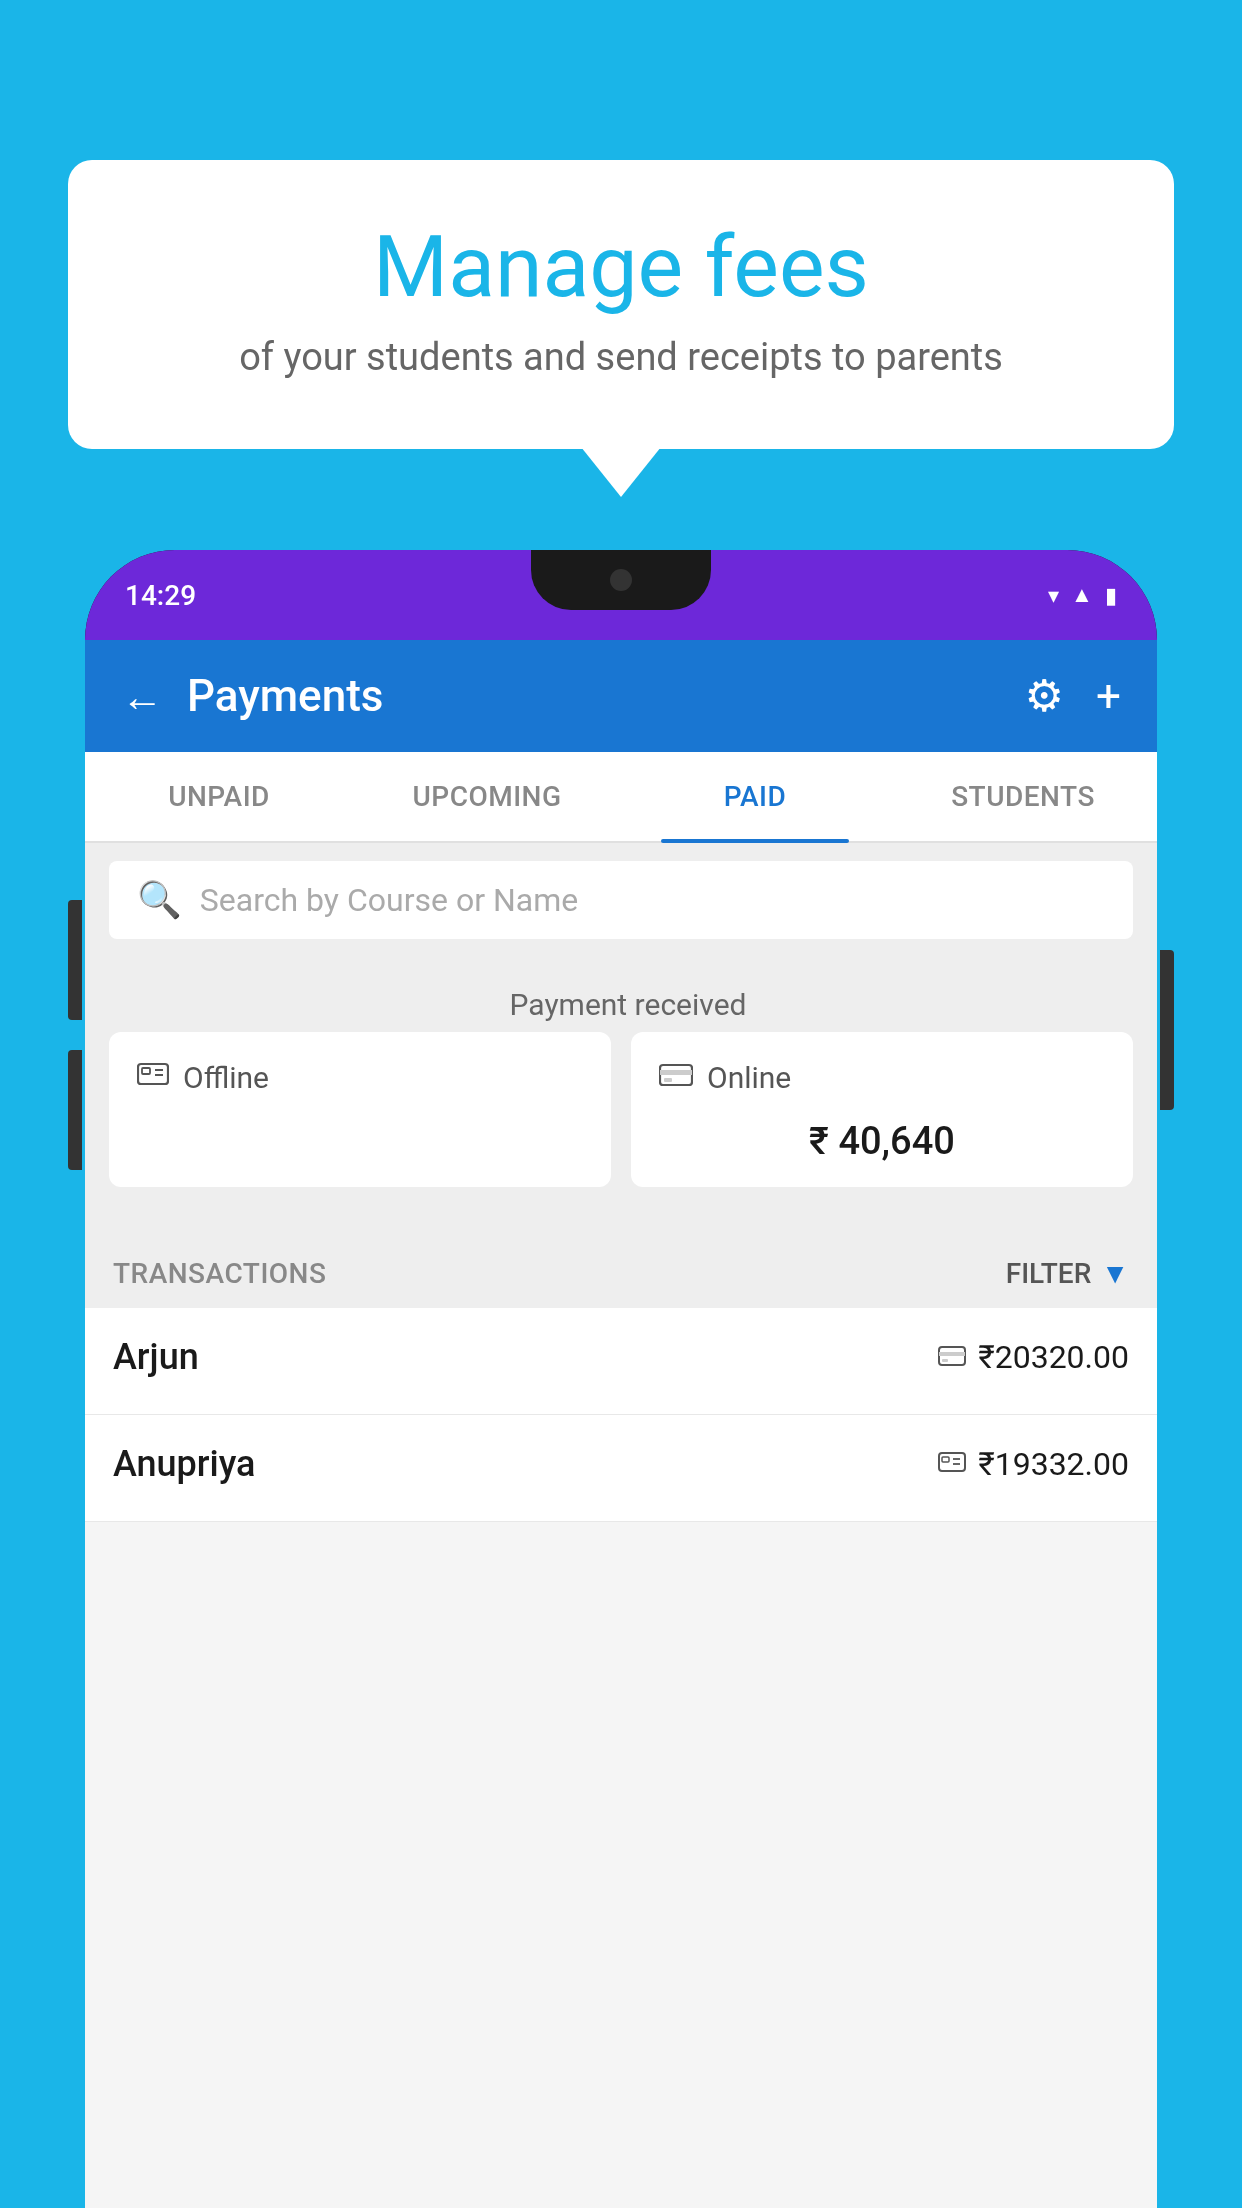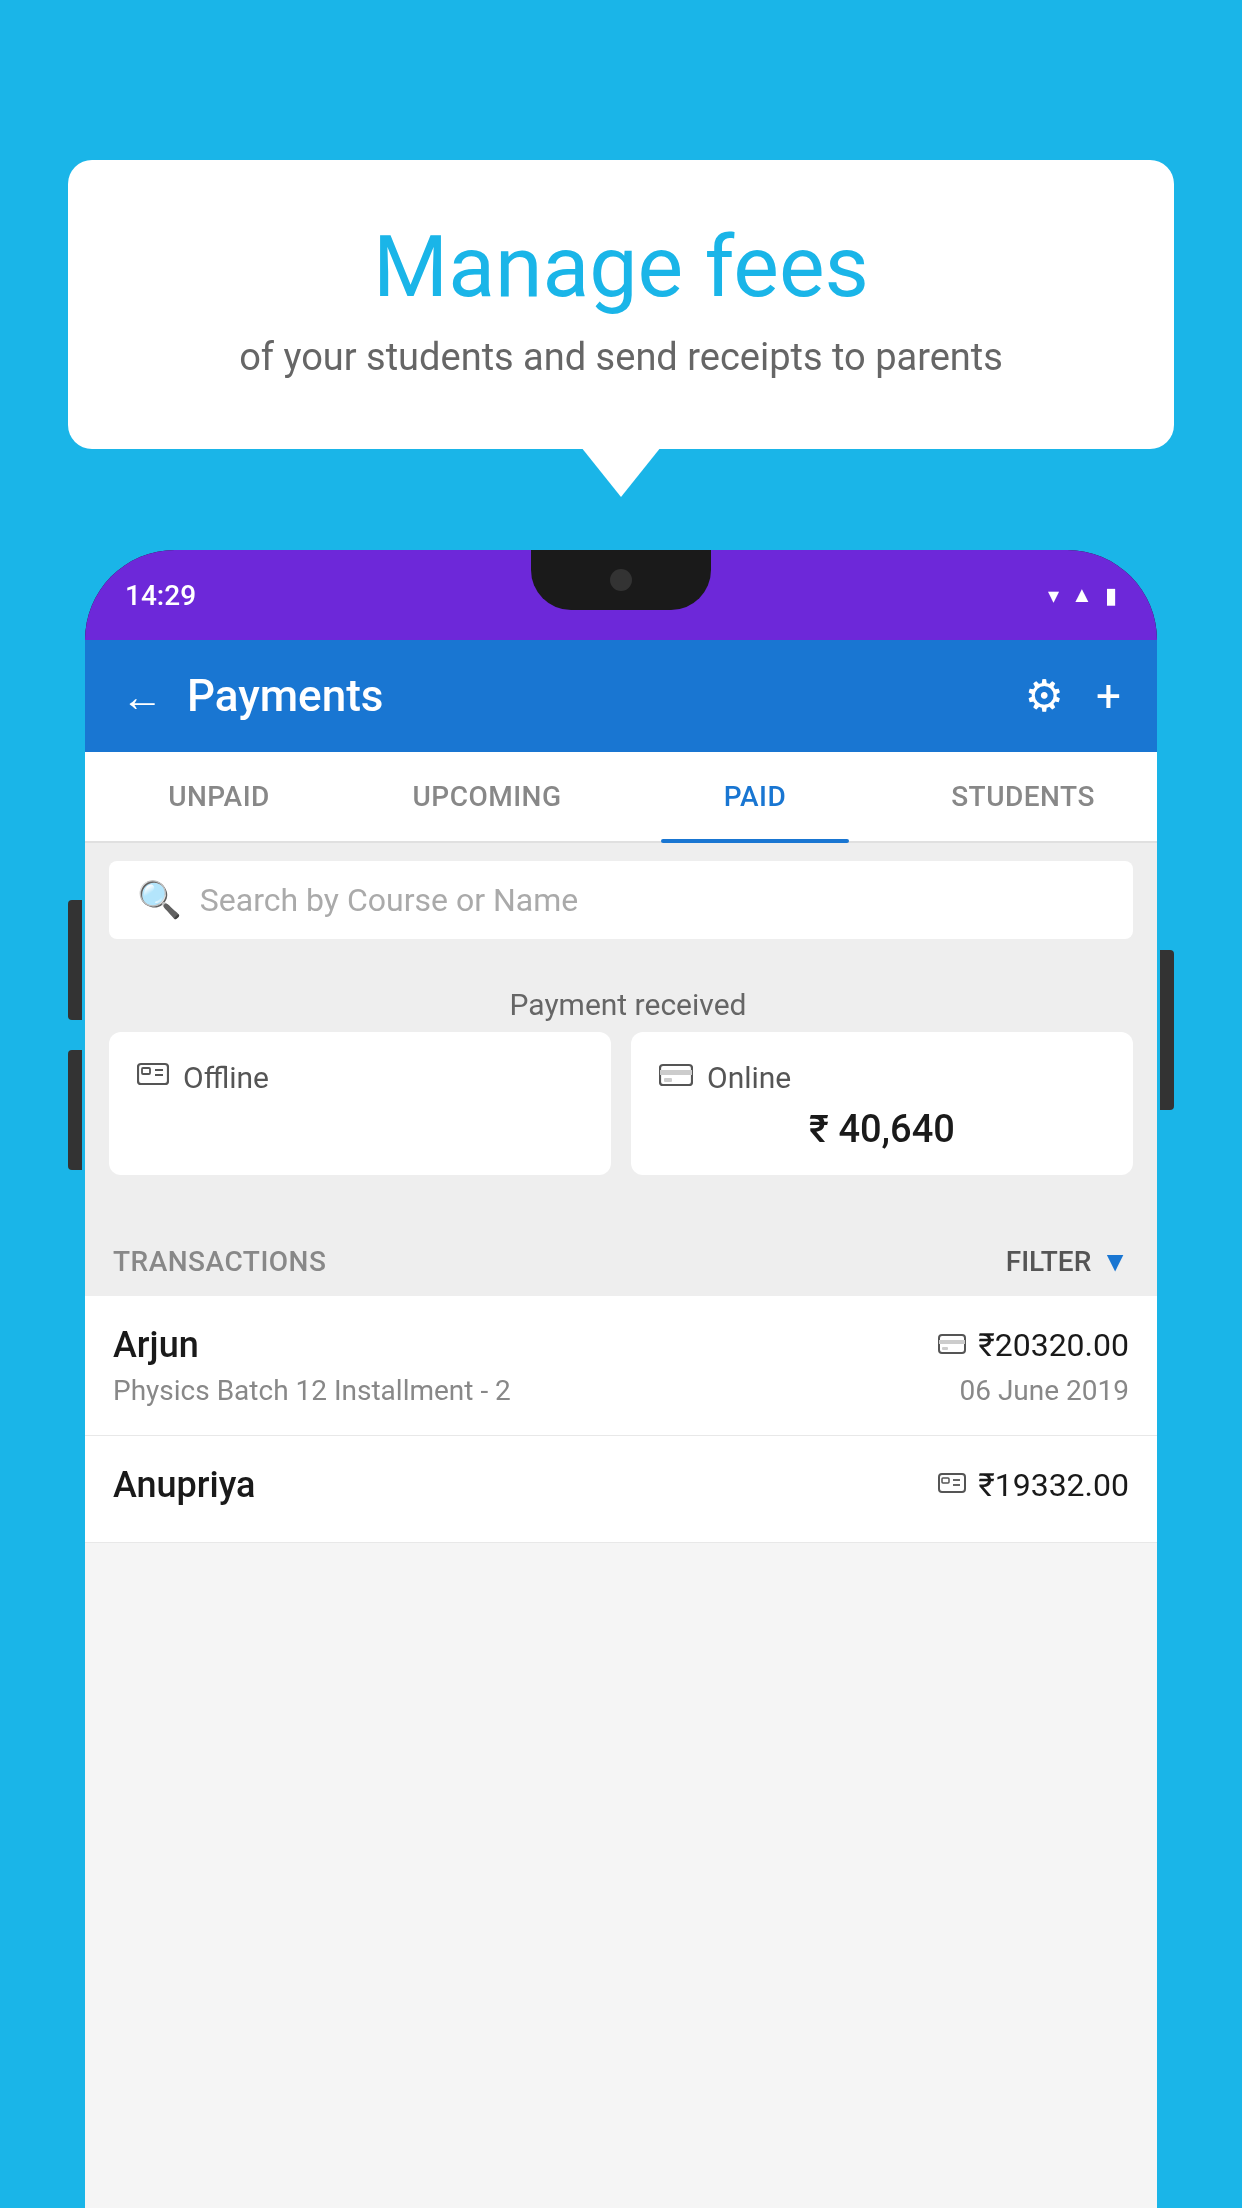--- a/index.html
+++ b/index.html
@@ -229,21 +229,21 @@
     .payment-card {
       flex: 1;
       background: white;
       border-radius: 12px;
       padding: 28px 28px 24px;
     }
     .card-header-row {
       display: flex;
       align-items: flex-end;
       gap: 14px;
-      margin-bottom: 12px;
+      margin-bottom: 24px;
     }
     .card-icon {
       color: #555;
       font-size: 30px;
     }
     .card-label {
       color: #555;
       font-size: 30px;
     }
     .card-amount {
@@ -459,24 +459,20 @@
           <span class="online-icon">
             <svg width="28" height="22" viewBox="0 0 28 22" fill="none" xmlns="http://www.w3.org/2000/svg">
               <rect x="1" y="2" width="26" height="18" rx="3" stroke="#555" stroke-width="2" fill="none"></rect>
               <rect x="1" y="7" width="26" height="4" fill="#ccc"></rect>
               <rect x="4" y="14" width="6" height="3" rx="1" fill="#ccc"></rect>
             </svg>
           </span>
           <span class="transaction-amount">₹20320.00</span>
         </div>
       </div>
-      <div class="transaction-bottom">
-        <span class="transaction-desc">Physics Batch 12 Installment - 2</span>
-        <span class="transaction-date">06 June 2019</span>
-      </div>
     </div>
 
     <div class="transaction-row">
       <div class="transaction-top">
         <span class="transaction-name">Anupriya</span>
         <div class="transaction-amount-row">
           <span class="offline-icon">
             <svg width="28" height="24" viewBox="0 0 28 24" fill="none" xmlns="http://www.w3.org/2000/svg">
               <rect x="1" y="3" width="26" height="18" rx="3" stroke="#555" stroke-width="2" fill="none"></rect>
               <rect x="4" y="7" width="7" height="5" rx="1" stroke="#555" stroke-width="1.5" fill="none"></rect>

